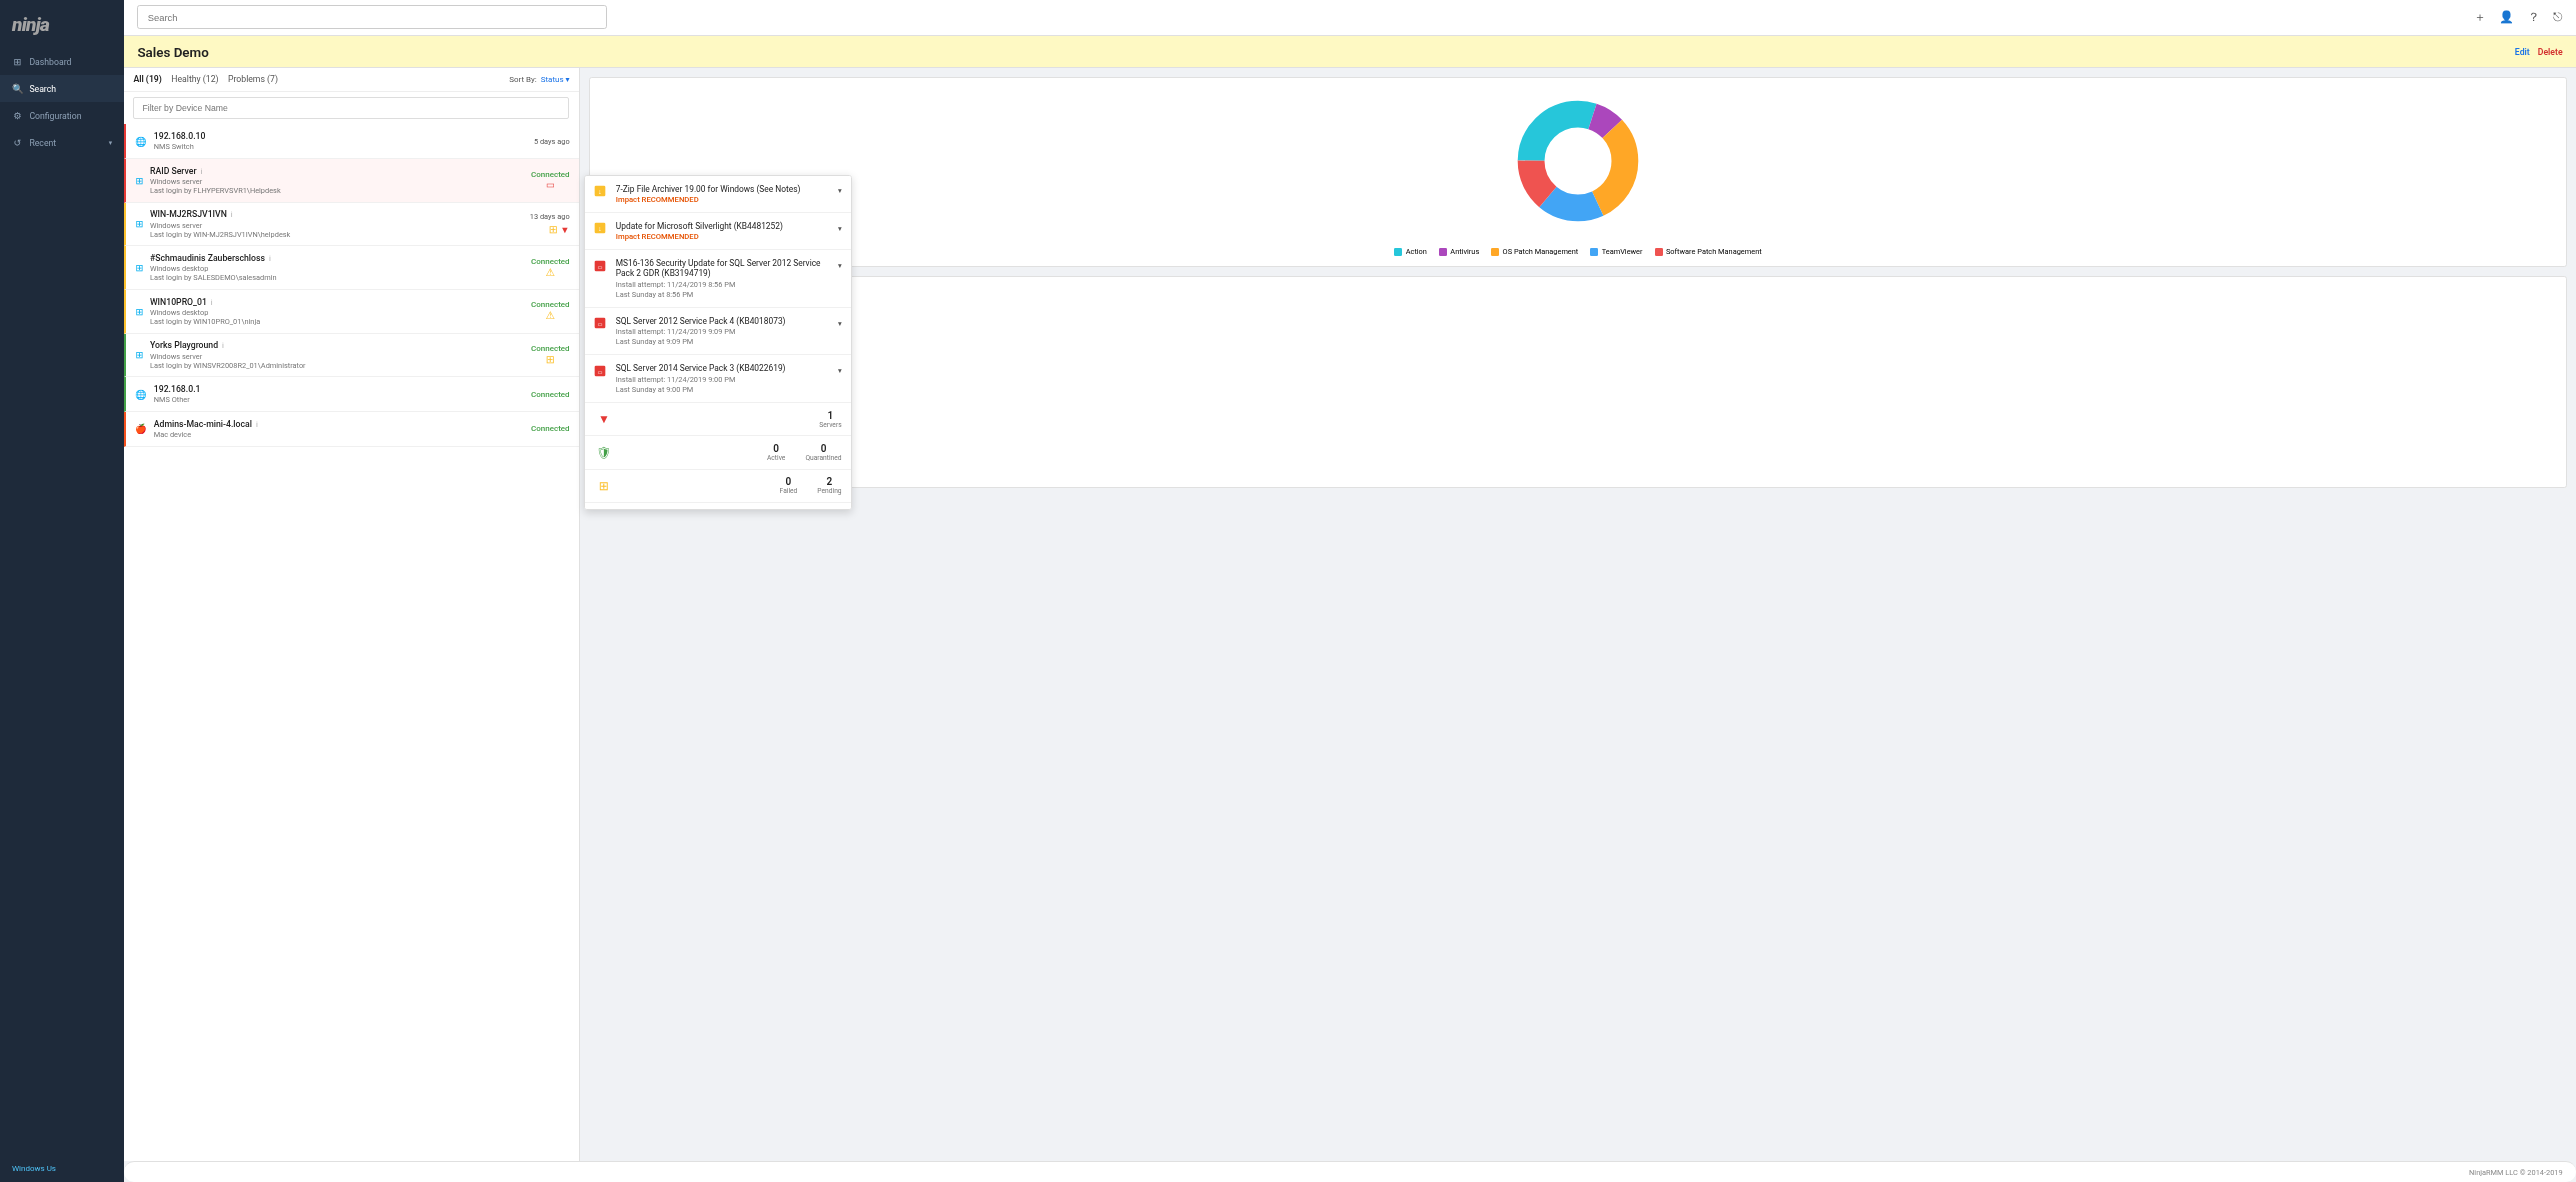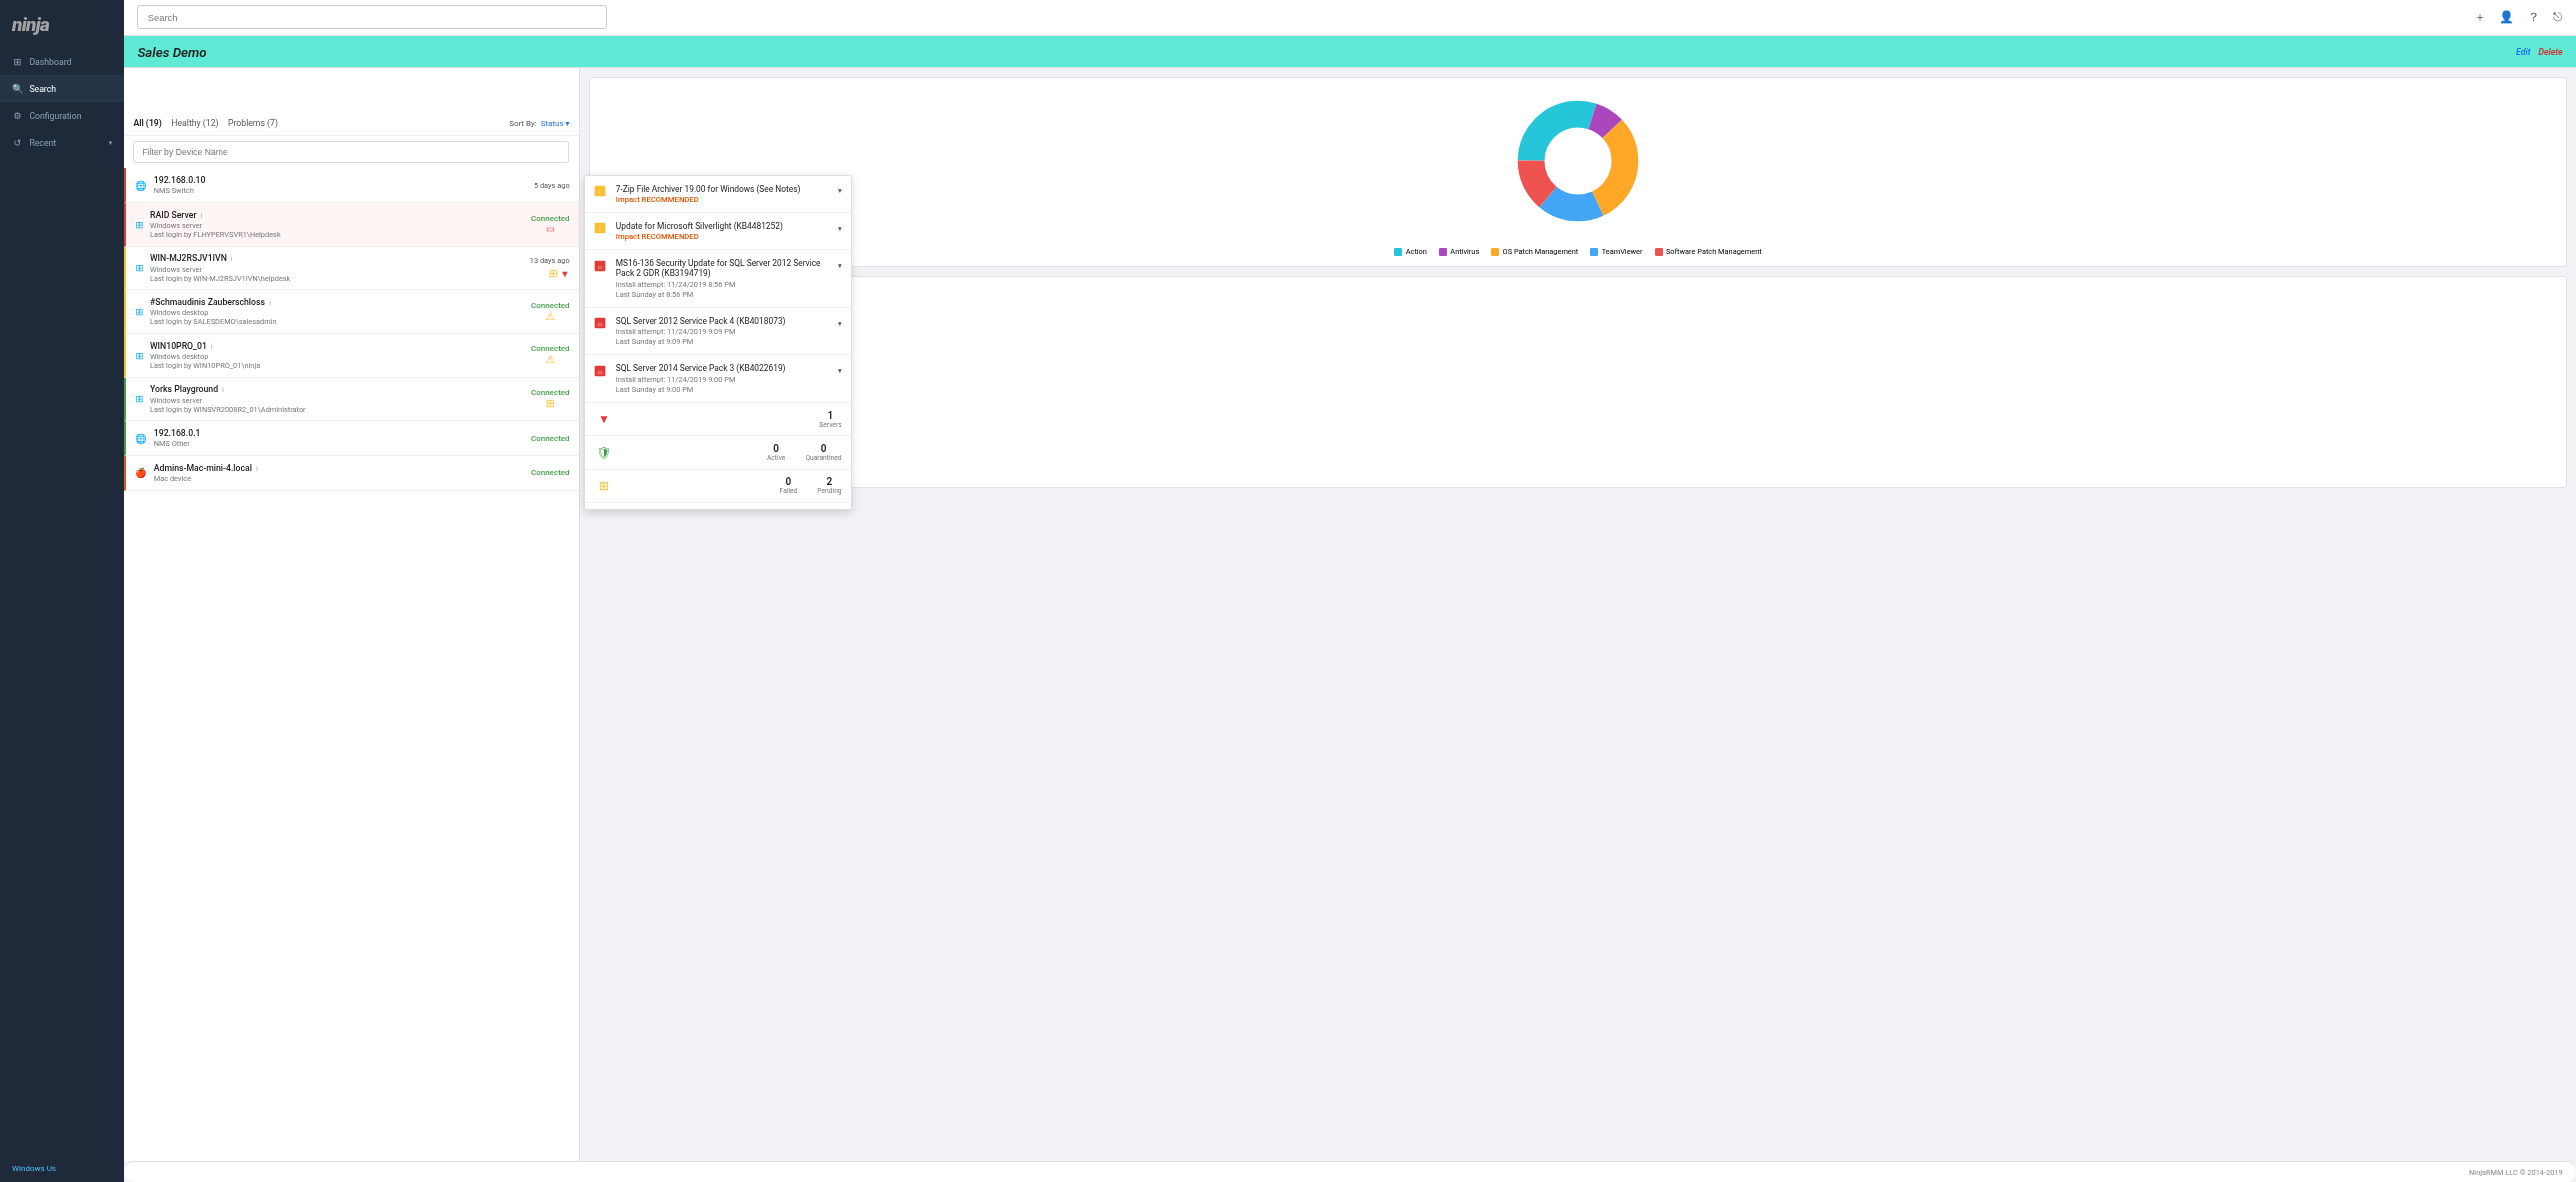--- a/index.html
+++ b/index.html
@@ -23,35 +23,35 @@
     
     #header { background: #fff; border-bottom: 0.7px solid #e0e0e0; padding: 5.4px 13.4px; display: flex; align-items: center; gap: 10.7px; }
     #search-box { flex: 1; max-width: 470px; border: 0.7px solid #ccc; border-radius: 2.7px; padding: 5.4px 9.4px; font-size: 9.4px; color: #333; outline: none; }
     .header-icons { margin-left: auto; display: flex; gap: 13.4px; align-items: center; color: #555; font-size: 12px; }
     .header-icon { cursor: pointer; }
 
     
     #content { flex: 1; display: flex; flex-direction: column; overflow: hidden; padding: 0; }
 
     
-    #org-header { background: #5eead4; padding: 9.4px 13.4px 0; border-bottom: 0.7px solid #e0e0e0; font-style: italic; }
+    #org-header { background: #fef9c3; padding: 9.4px 13.4px 0; border-bottom: 0.7px solid #e0e0e0; }
     #org-title { font-size: 13.4px; font-weight: 600; color: #222; margin-bottom: 6.7px; display: flex; align-items: center; justify-content: space-between; }
     #org-title .edit-del { font-size: 8.7px; display: flex; gap: 8px; }
     .link-blue { color: #1a73e8; cursor: pointer; }
     .link-red { color: #d32f2f; cursor: pointer; }
     .org-tabs { display: flex; gap: 0; }
     .org-tab { padding: 5.4px 10.7px 6.7px; cursor: pointer; font-size: 8.7px; color: #555; border-bottom: 2px solid transparent; }
     .org-tab.active { color: #1a73e8; border-bottom-color: #1a73e8; font-weight: 500; }
 
     
     #devices-area { flex: 1; display: flex; overflow: hidden; }
 
     
     #device-list-panel { width: 456px; flex-shrink: 0; background: #fff; border-right: 0.7px solid #e0e0e0; display: flex; flex-direction: column; overflow: hidden; }
-    .device-filter-bar { padding: 6.7px 9.4px; display: flex; align-items: center; gap: 8px; border-bottom: 0.7px solid #eee; margin-top: 44px; }
+    .device-filter-bar { padding: 6.7px 9.4px; display: flex; align-items: center; gap: 8px; border-bottom: 0.7px solid #eee; }
     .filter-counts { display: flex; gap: 9.4px; font-size: 8.7px; color: #555; }
     .filter-count.active { font-weight: 600; color: #222; }
     .sort-by { margin-left: auto; display: flex; align-items: center; gap: 4px; font-size: 8px; color: #555; }
     .filter-input { width: 100%; border: 0.7px solid #ddd; border-radius: 2px; padding: 4.7px 8px; font-size: 8.7px; outline: none; margin: 5.4px 9.4px; width: calc(100% - 19px); }
     .device-list { flex: 1; overflow-y: auto; }
     .device-row { display: flex; align-items: center; padding: 6.7px 9.4px; border-left: 2.7px solid transparent; border-bottom: 0.7px solid #f0f0f0; cursor: pointer; gap: 6.7px; }
     .device-row.status-red { border-left-color: #e53935; }
     .device-row.status-yellow { border-left-color: #fbc02d; }
     .device-row.status-green { border-left-color: #43a047; }
     .device-row.status-orange { border-left-color: #f4511e; }

